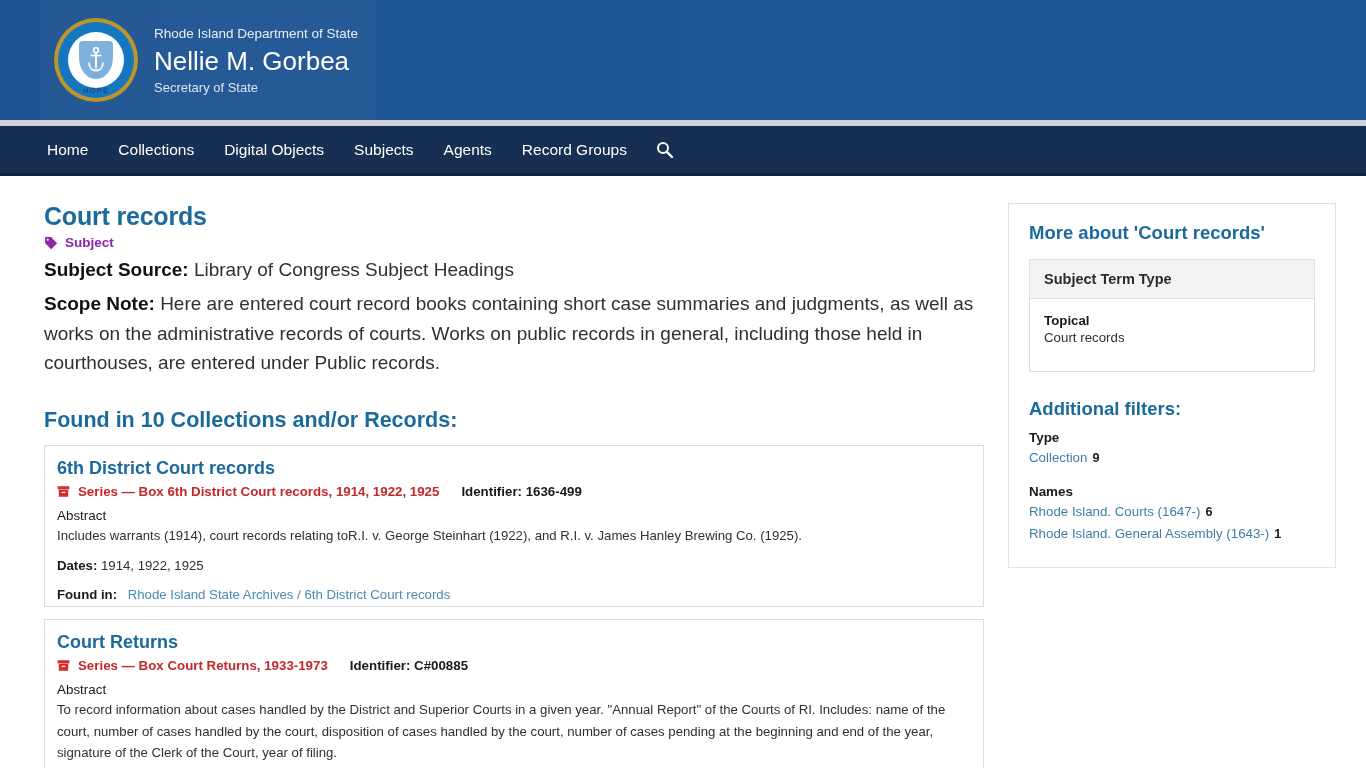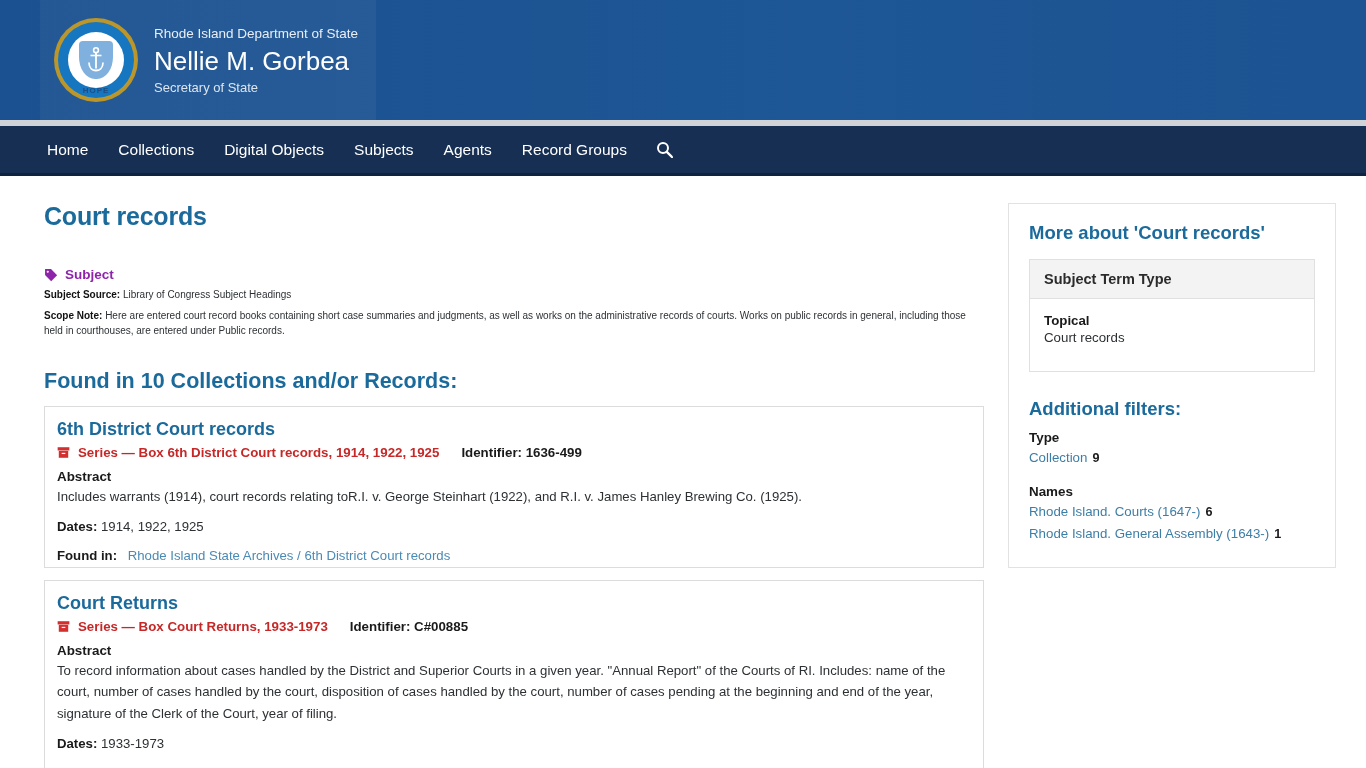--- a/index.html
+++ b/index.html
@@ -113,30 +113,30 @@
   .col-side { width: 338px; padding-left: 10px; }
 
   h1.page-title {
     color: #1b6a9c;
     font-size: 25px;
     font-weight: bold;
     margin: 26px 0 0 0;
     letter-spacing: -0.2px;
   }
   .subject-tag {
-    margin-top: 36px;
+    margin-top: 4px;
     color: #8e24aa;
     font-weight: bold;
     font-size: 13.5px;
     display: flex; align-items: center; gap: 7px;
   }
   .tag-icon { display: inline-block; width: 14px; height: 14px; }
 
   .meta-line {
-    font-size: 10px; color: #2d3134;
+    font-size: 19px; color: #2d3134;
     line-height: 1.55;
     margin-top: 5px;
   }
   .meta-line b { color: #111; }
 
   h2.found-title {
     color: #1b6a9c;
     font-size: 21.5px;
     font-weight: bold;
     margin: 30px 0 12px 0;
@@ -163,21 +163,21 @@
     width: 13px; height: 13px; display: inline-block;
   }
   .record-series {
     color: #c62828; font-weight: bold; font-size: 13.3px;
   }
   .record-identifier {
     color: #1a1a1a; font-weight: bold; font-size: 13.3px; margin-left: 14px;
   }
   .record-identifier span.val { font-weight: bold; }
   .abstract-label {
-    font-weight: bold; font-size: 13.4px; color: #1a1a1a; margin-bottom: 2px;
+    font-weight: normal; font-size: 13.4px; color: #1a1a1a; margin-bottom: 2px;
   }
   .abstract-text {
     font-size: 13.2px; color: #2d3134; line-height: 1.62; margin-bottom: 12px;
   }
   .dates-line { font-size: 13.2px; color: #2d3134; margin-bottom: 14px; }
   .dates-line b { color: #1a1a1a; }
   .foundin-line { font-size: 13.2px; color: #1a1a1a; }
   .foundin-line b { margin-right: 7px; }
   .foundin-link { color: #4a8ab5; text-decoration: none; cursor: pointer; }
 

